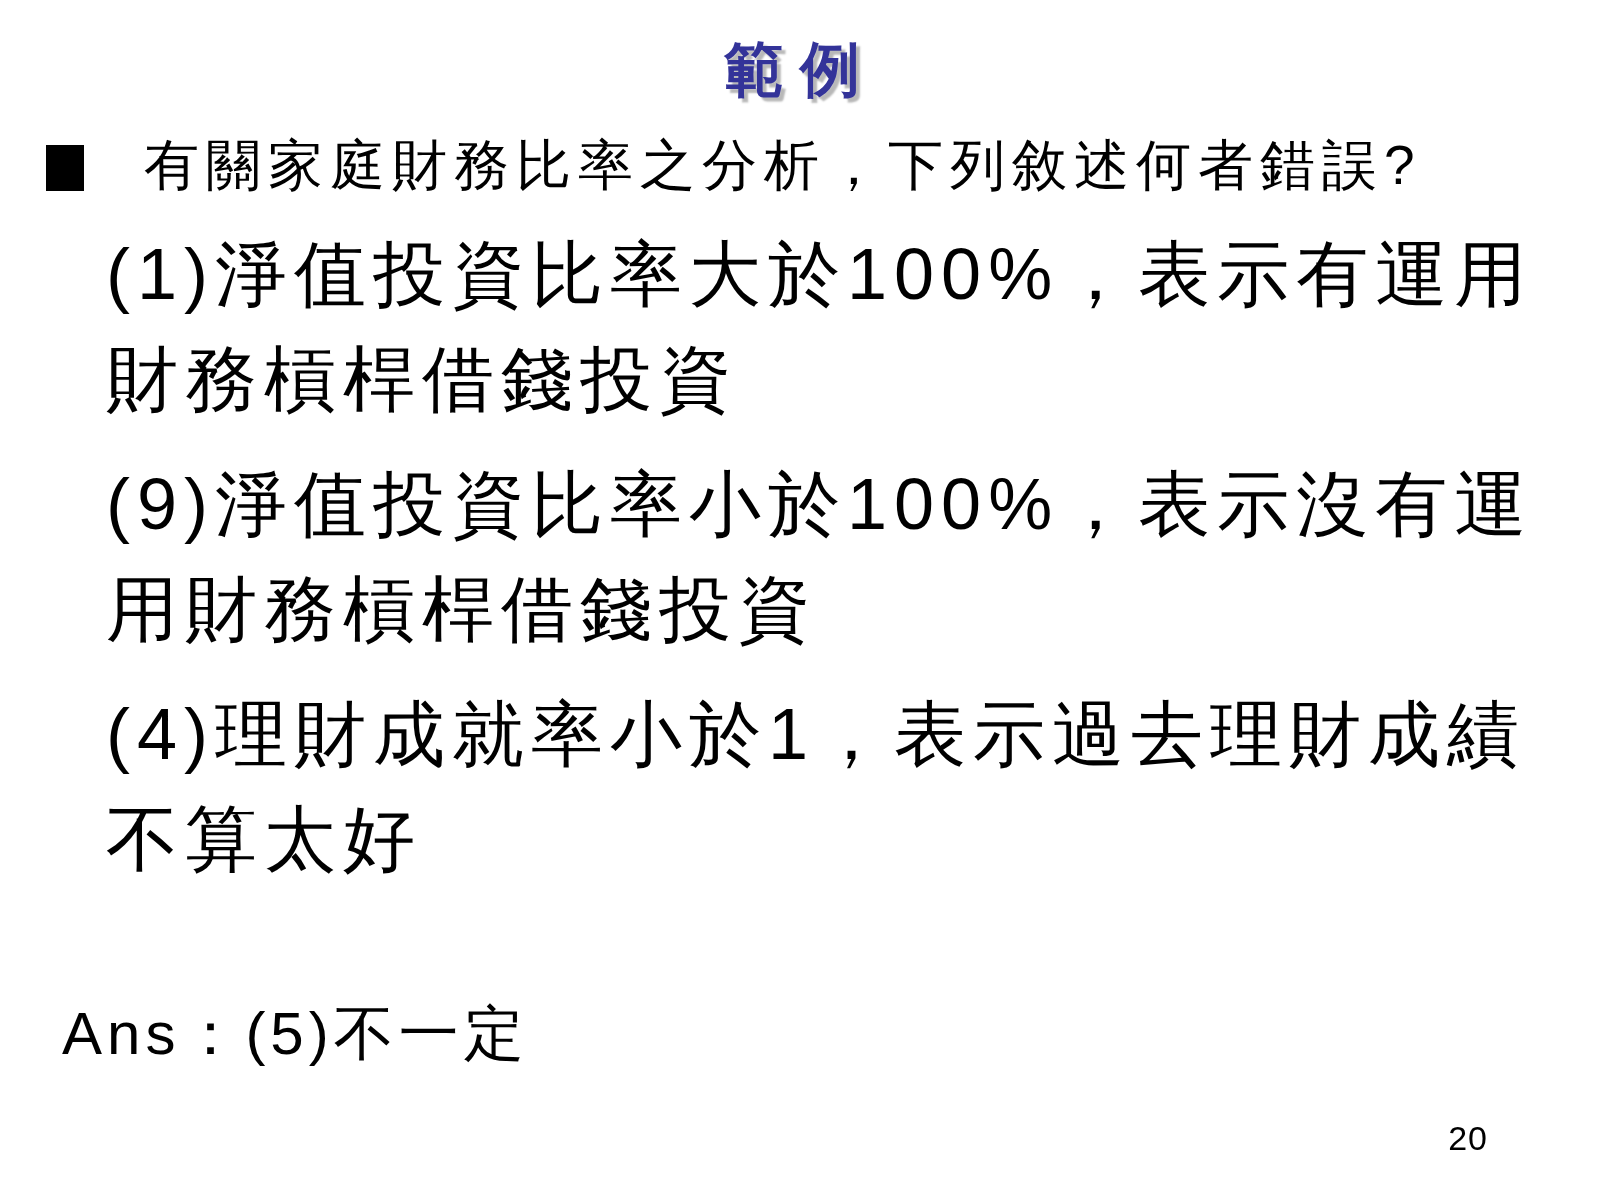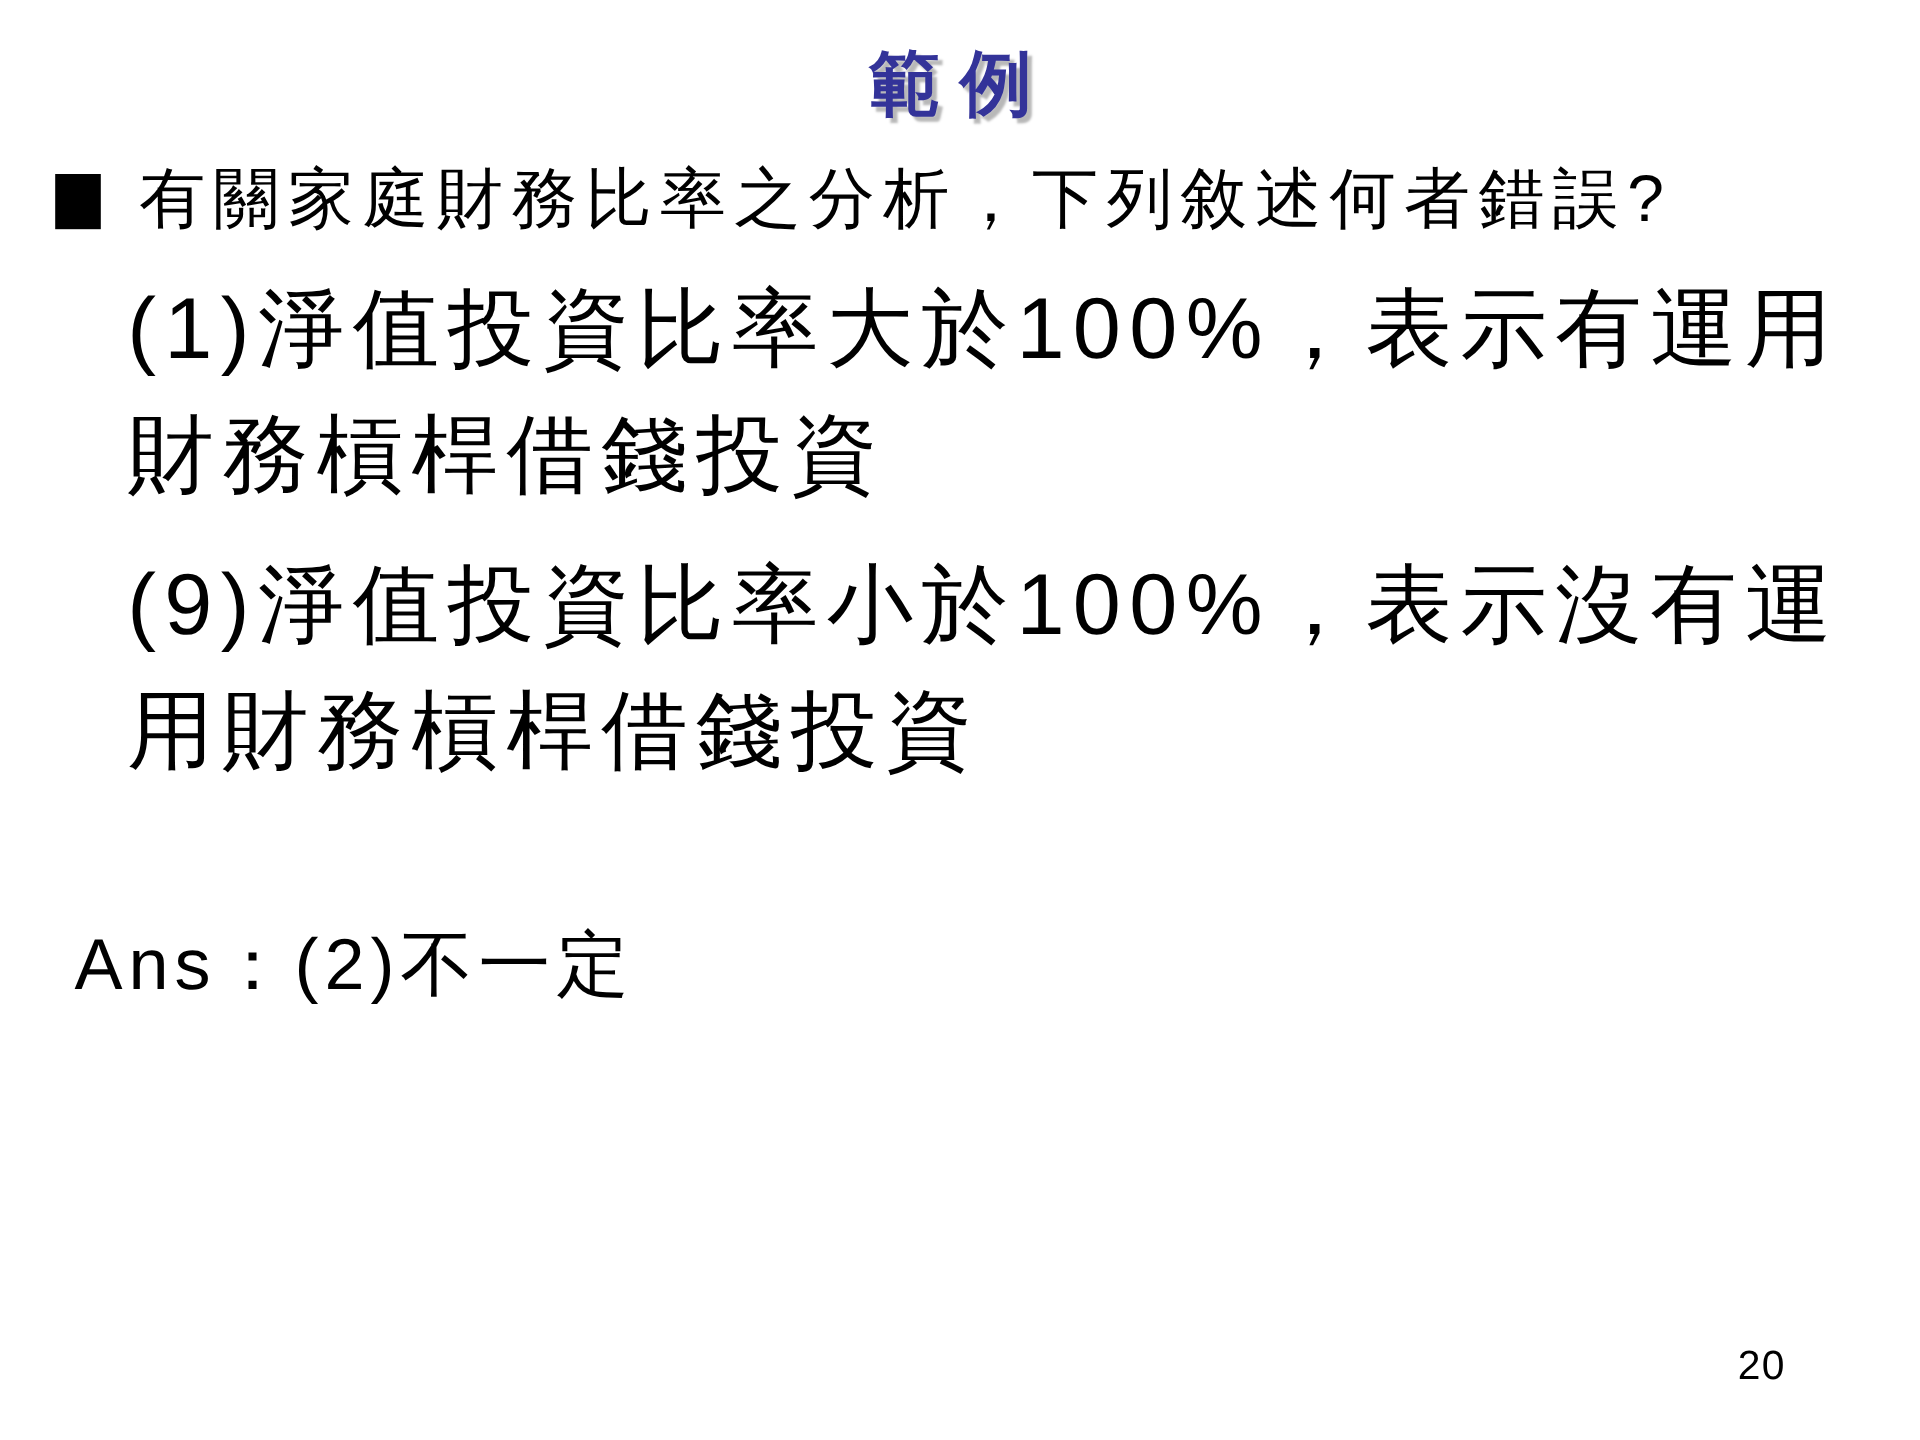--- a/index.html
+++ b/index.html
@@ -27,20 +27,21 @@
     font-weight: bold;
     letter-spacing: 16px;
     color: var(--title-color, #333399);
     text-shadow: 4px 4px 2px var(--title-shadow, #b8b8b8);
     font-family: "DejaVu Serif", "Liberation Serif", serif;
   }
   .question-row {
     display: flex;
     align-items: flex-start;
     margin: 18px 0 0 46px;
+    gap: 28px;
   }
   .bullet-square {
     flex: none;
     width: 38px;
     height: 46px;
     background: var(--body-color, #000000);
     margin-top: 16px;
     margin-right: 32px;
   }
   .question-text {
@@ -83,19 +84,20 @@
   <h1 class="title">範例</h1>
 
   <div class="question-row">
     <span class="bullet-square"></span>
     <span class="question-text">有關家庭財務比率之分析，下列敘述何者錯誤?</span>
   </div>
 
   <div class="options">
     <p class="option">(1)淨值投資比率大於100%，表示有運用財務槓桿借錢投資</p>
     <p class="option">(9)淨值投資比率小於100%，表示沒有運用財務槓桿借錢投資</p>
+    <p class="option">(4)理財成就率小於1，表示過去理財成績不算太好</p>
   </div>
 
-  <p class="answer">Ans：(2)不一定</p>
+  <p class="answer">Ans：(5)不一定</p>
 
   <div class="page-number">20</div>
 
 </div>
 
 </body></html>

